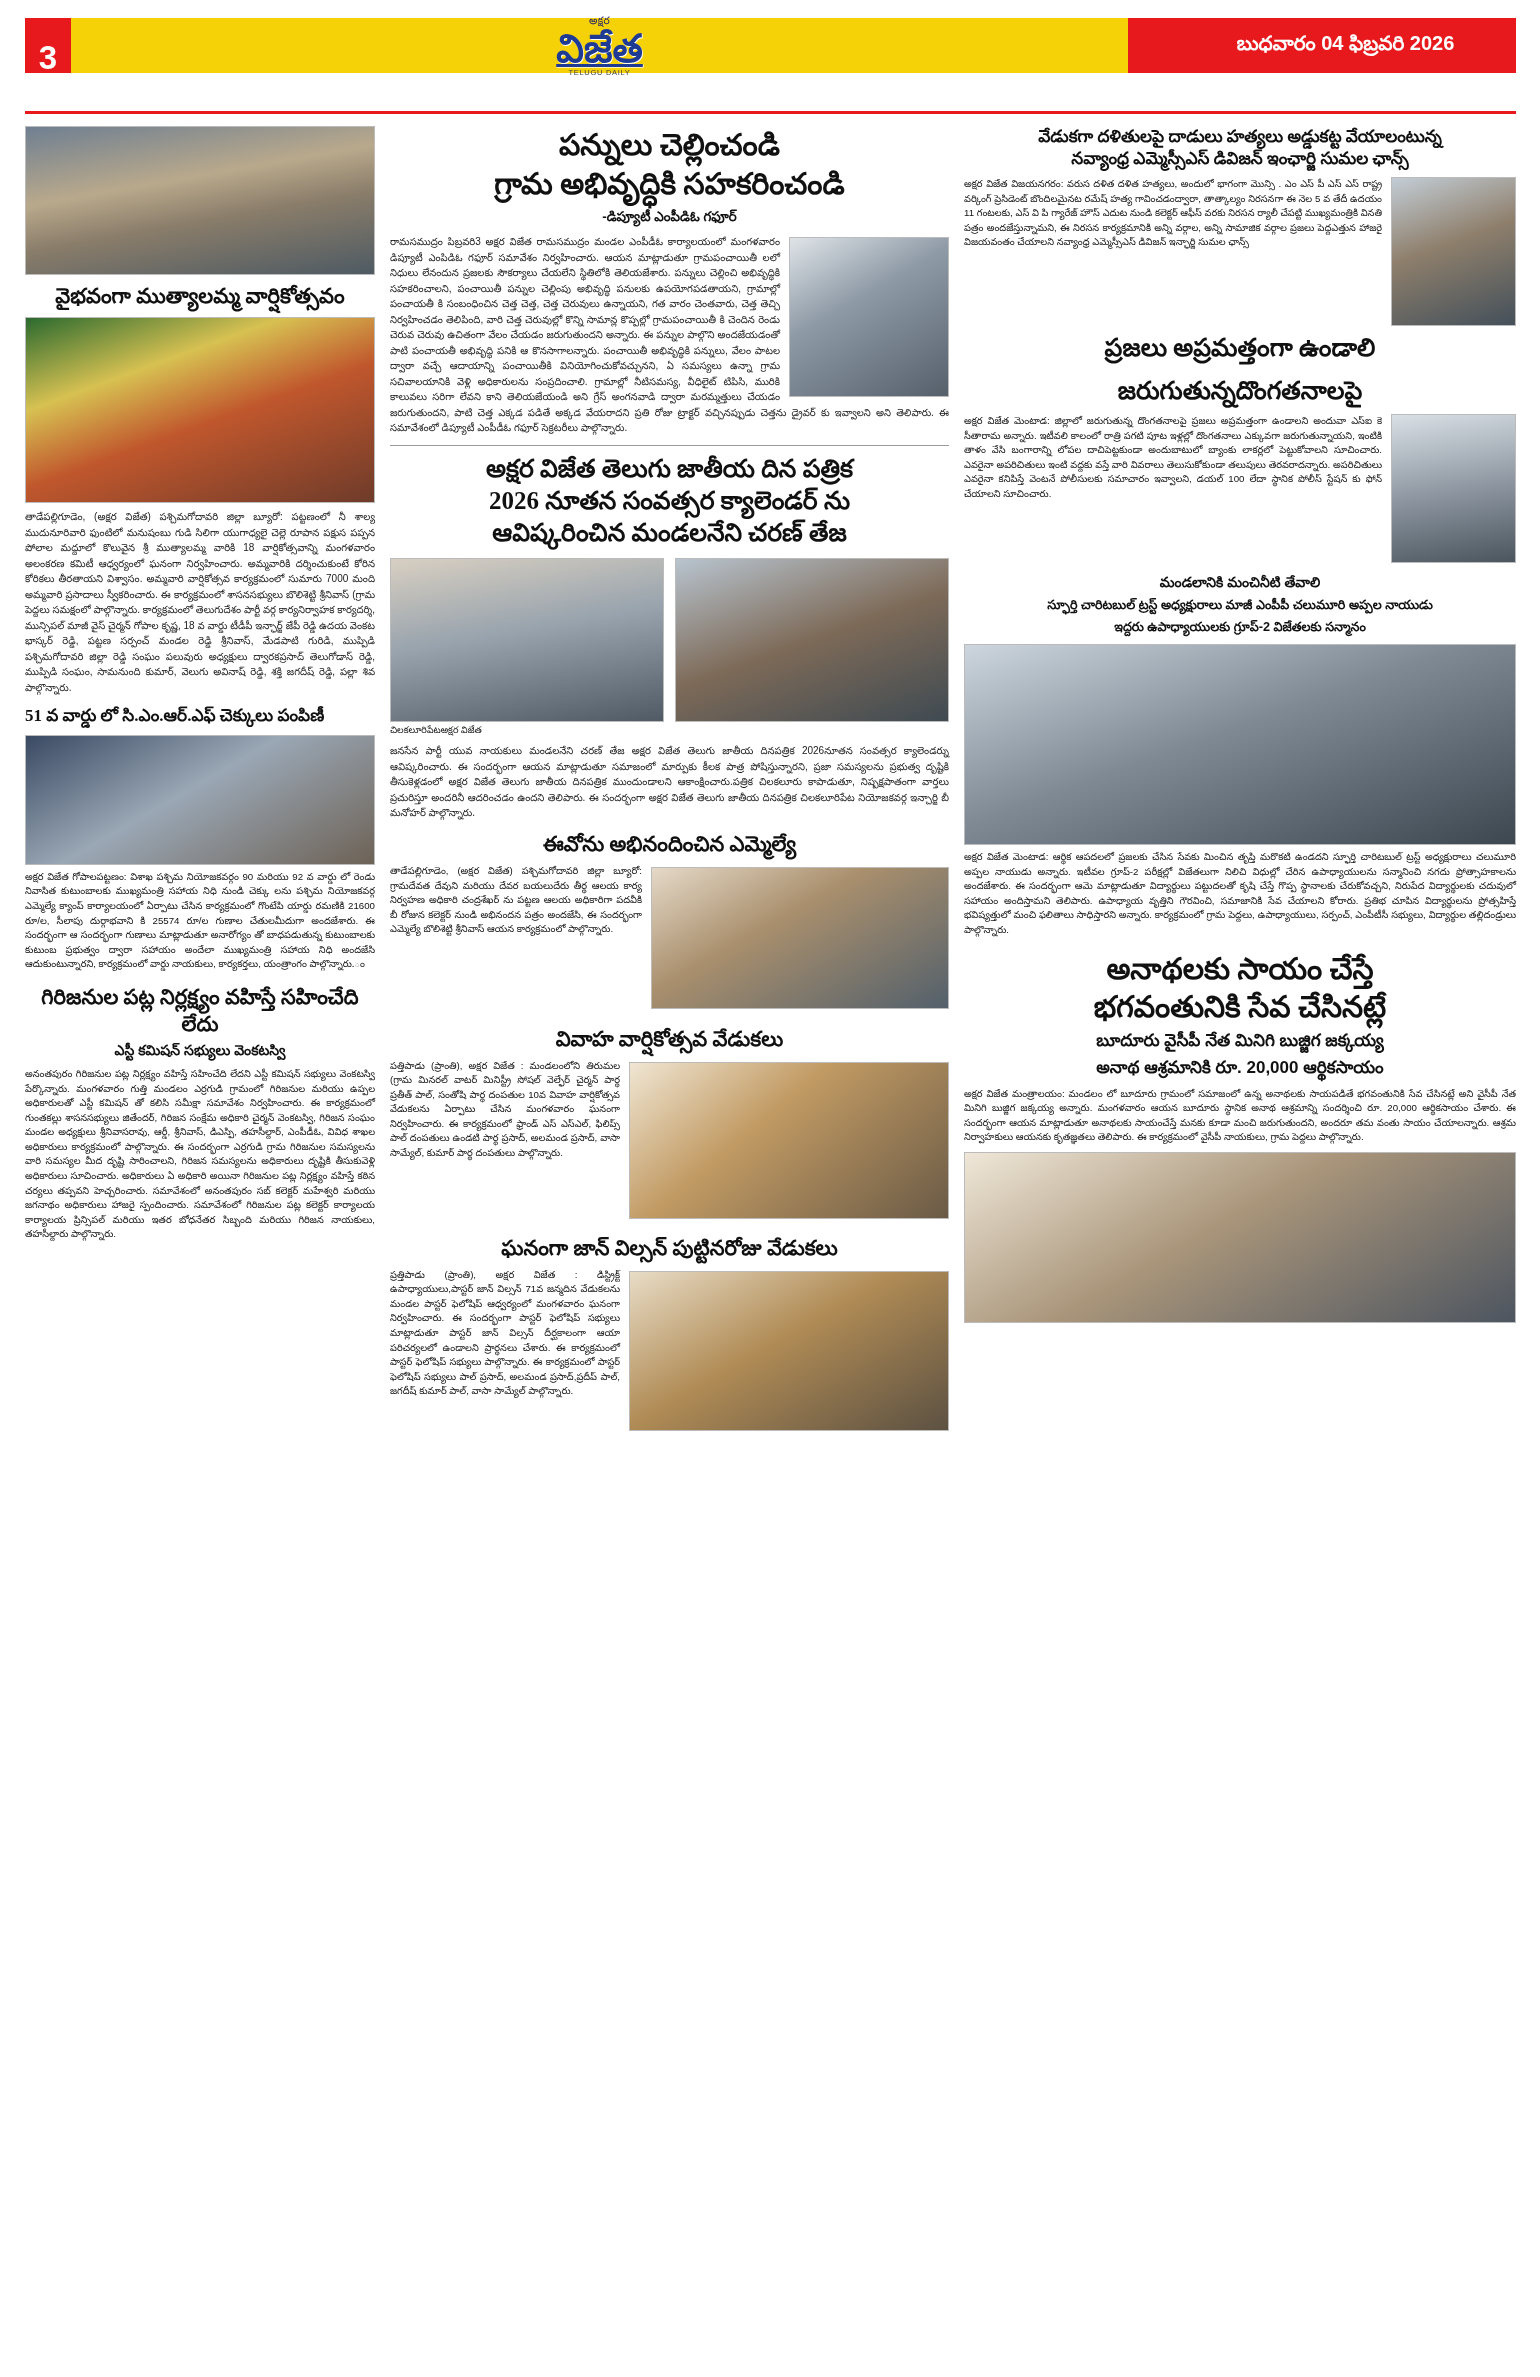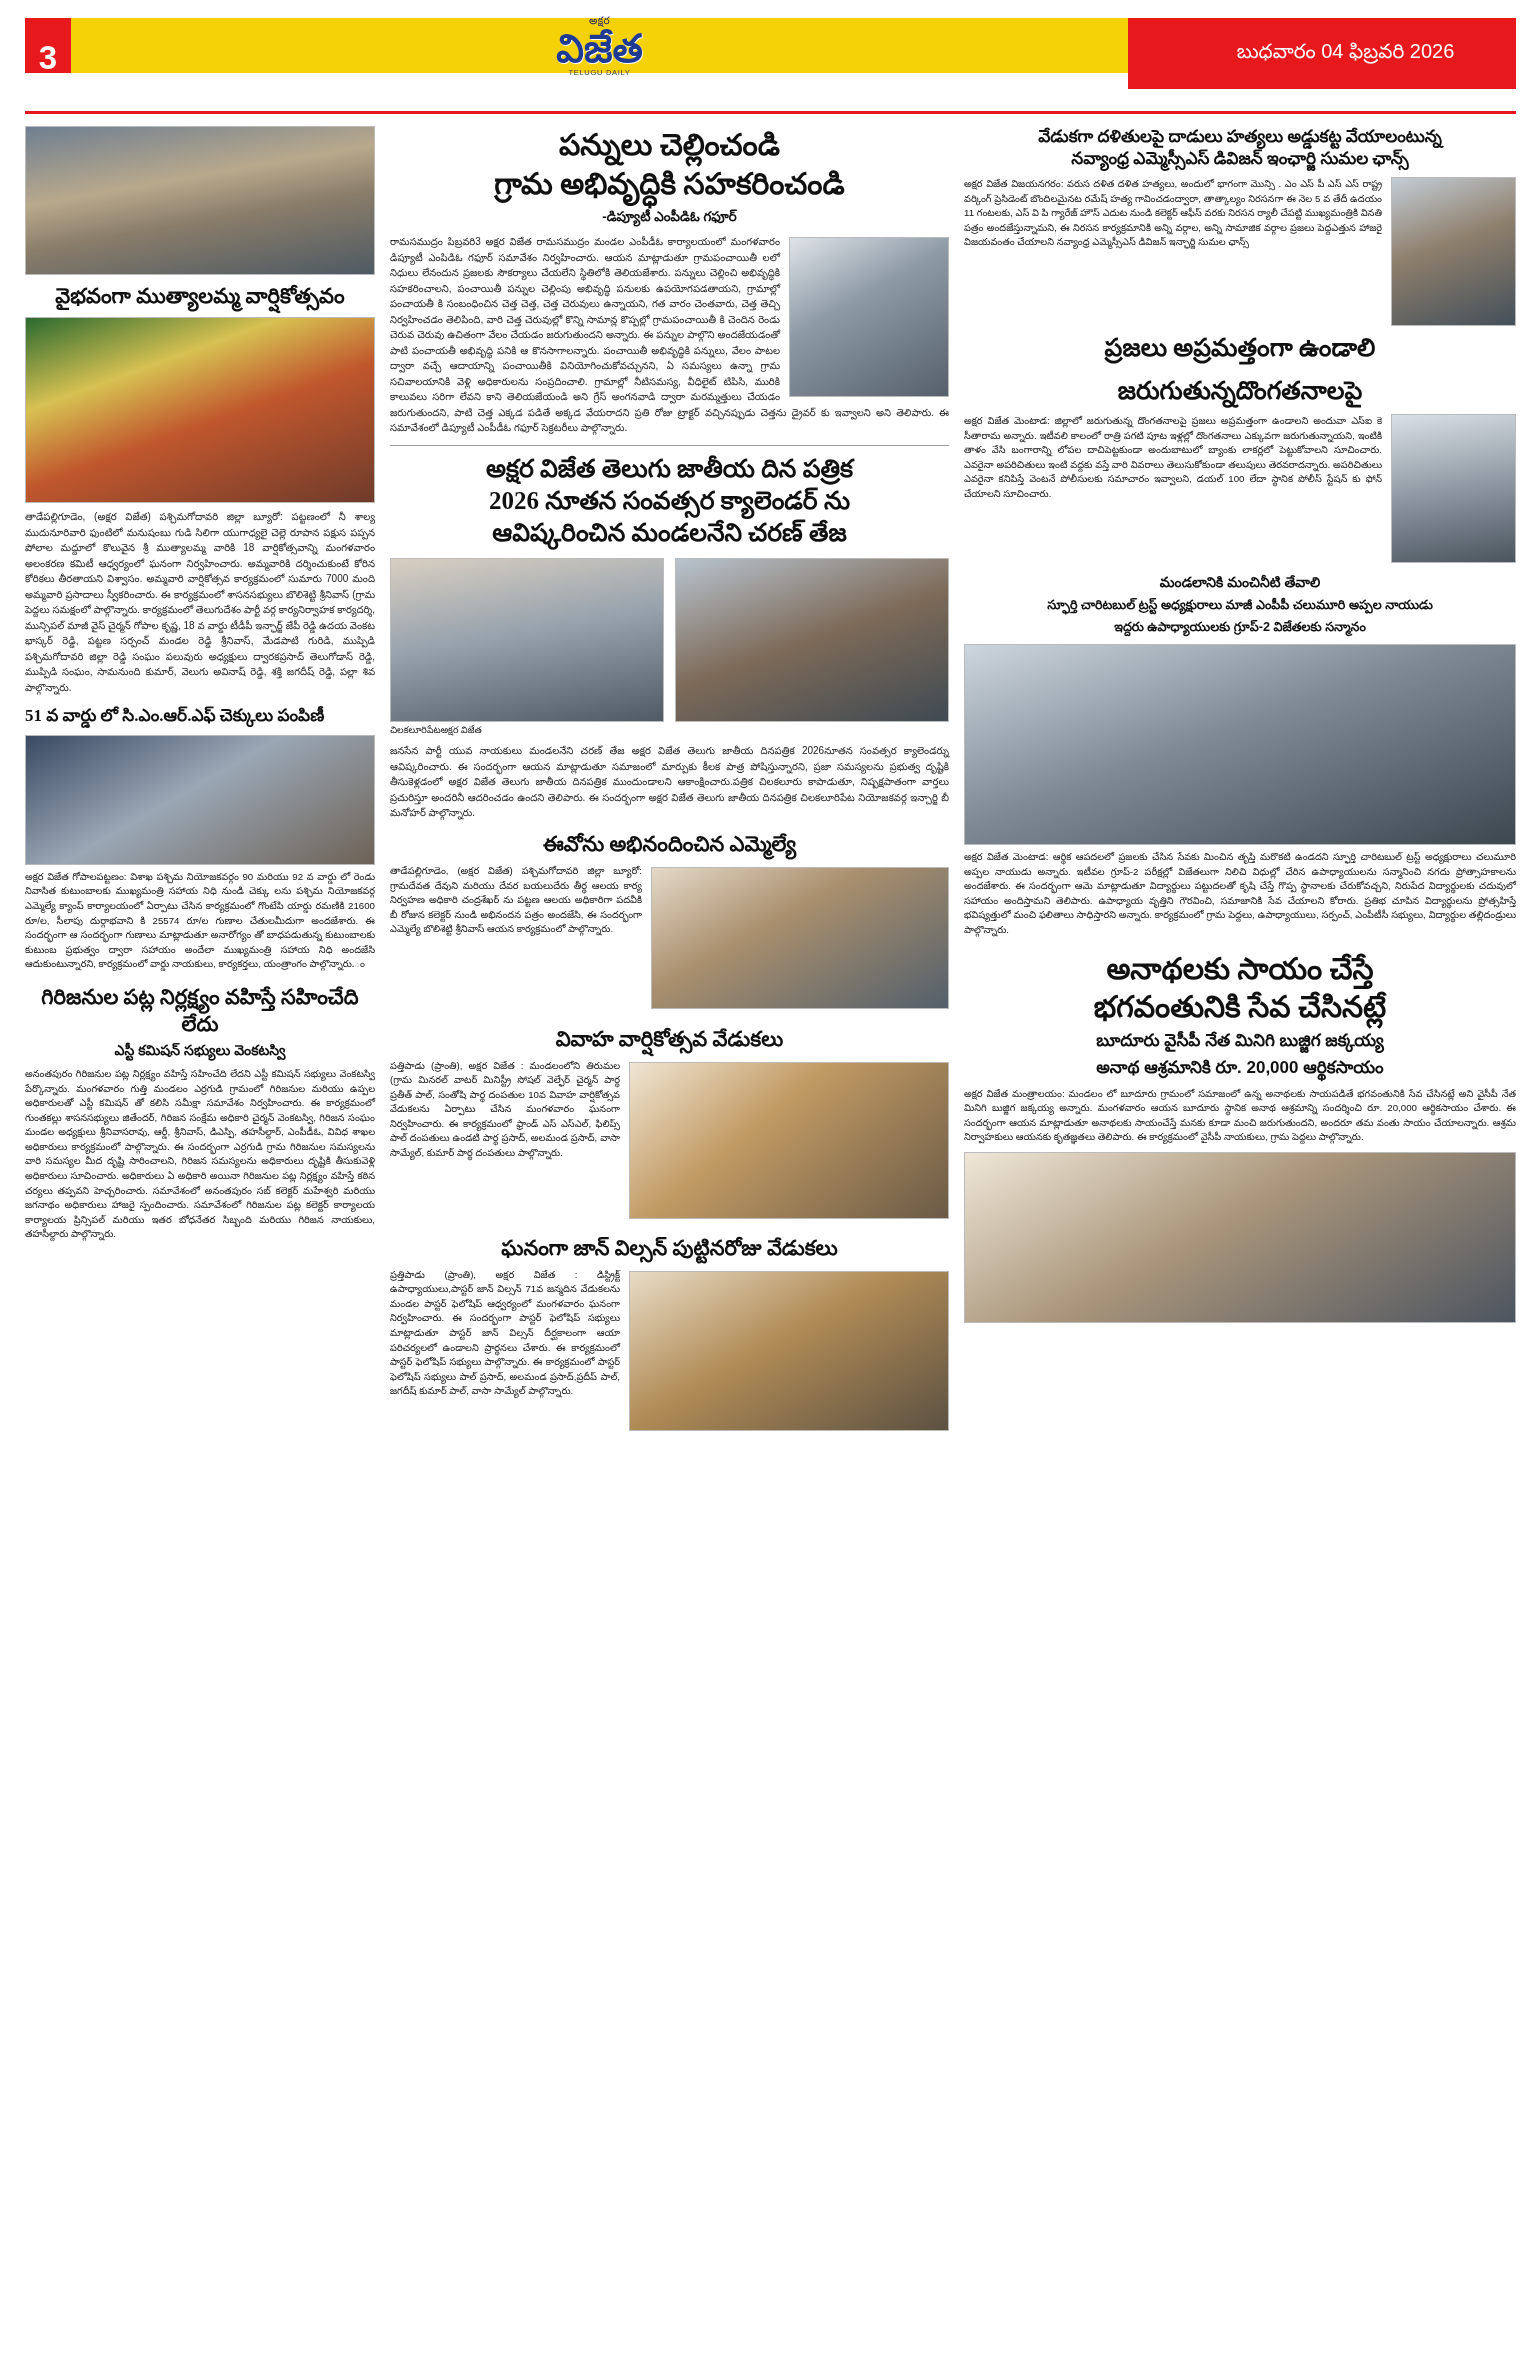--- a/index.html
+++ b/index.html
@@ -22,26 +22,27 @@
   .masthead-yellow {
     flex:1; background:#f5d208; height:55px; position:relative;
     display:flex; align-items:center; justify-content:center;
   }
   .logo-wrap { position:absolute; left:50%; top:-3px; transform:translateX(-50%); text-align:center; }
   .logo-small { font-size:10.4px; color:#1b1b6b; letter-spacing:0.4px;text-align:center; }
   .logo-main {
     font-size:39px; font-weight:bold; color:#1f3a93; line-height:1;
     font-family:"Liberation Serif", serif;
     text-shadow:0.7px 0.7px 0 #fff;
+    text-decoration:underline;
   }
   .logo-sub { font-size:7.5px; color:#444; letter-spacing:0.7px; }
   .date-box {
-    width:388px; background:#e8191c; color:#fff; height:71px;
+    width:388px; background:#e8191c; color:#fff; height:55px;
     display:flex; align-items:center; justify-content:center;
-    font-size:20px; font-weight:normal;padding-left:47px;
+    font-size:20px; font-weight:bold;padding-left:47px;
   }
   .rule-red { height:3.7px; background:#e8191c; margin-top:4.5px; }
 
   
   .content { display:flex; gap:15px; margin-top:12px; }
   .col { width:calc((100% - 30px)/3); }
   .col-1 { width:350px; }
   .col-2 { width:559px; }
   .col-3 { width:552px; }
 

